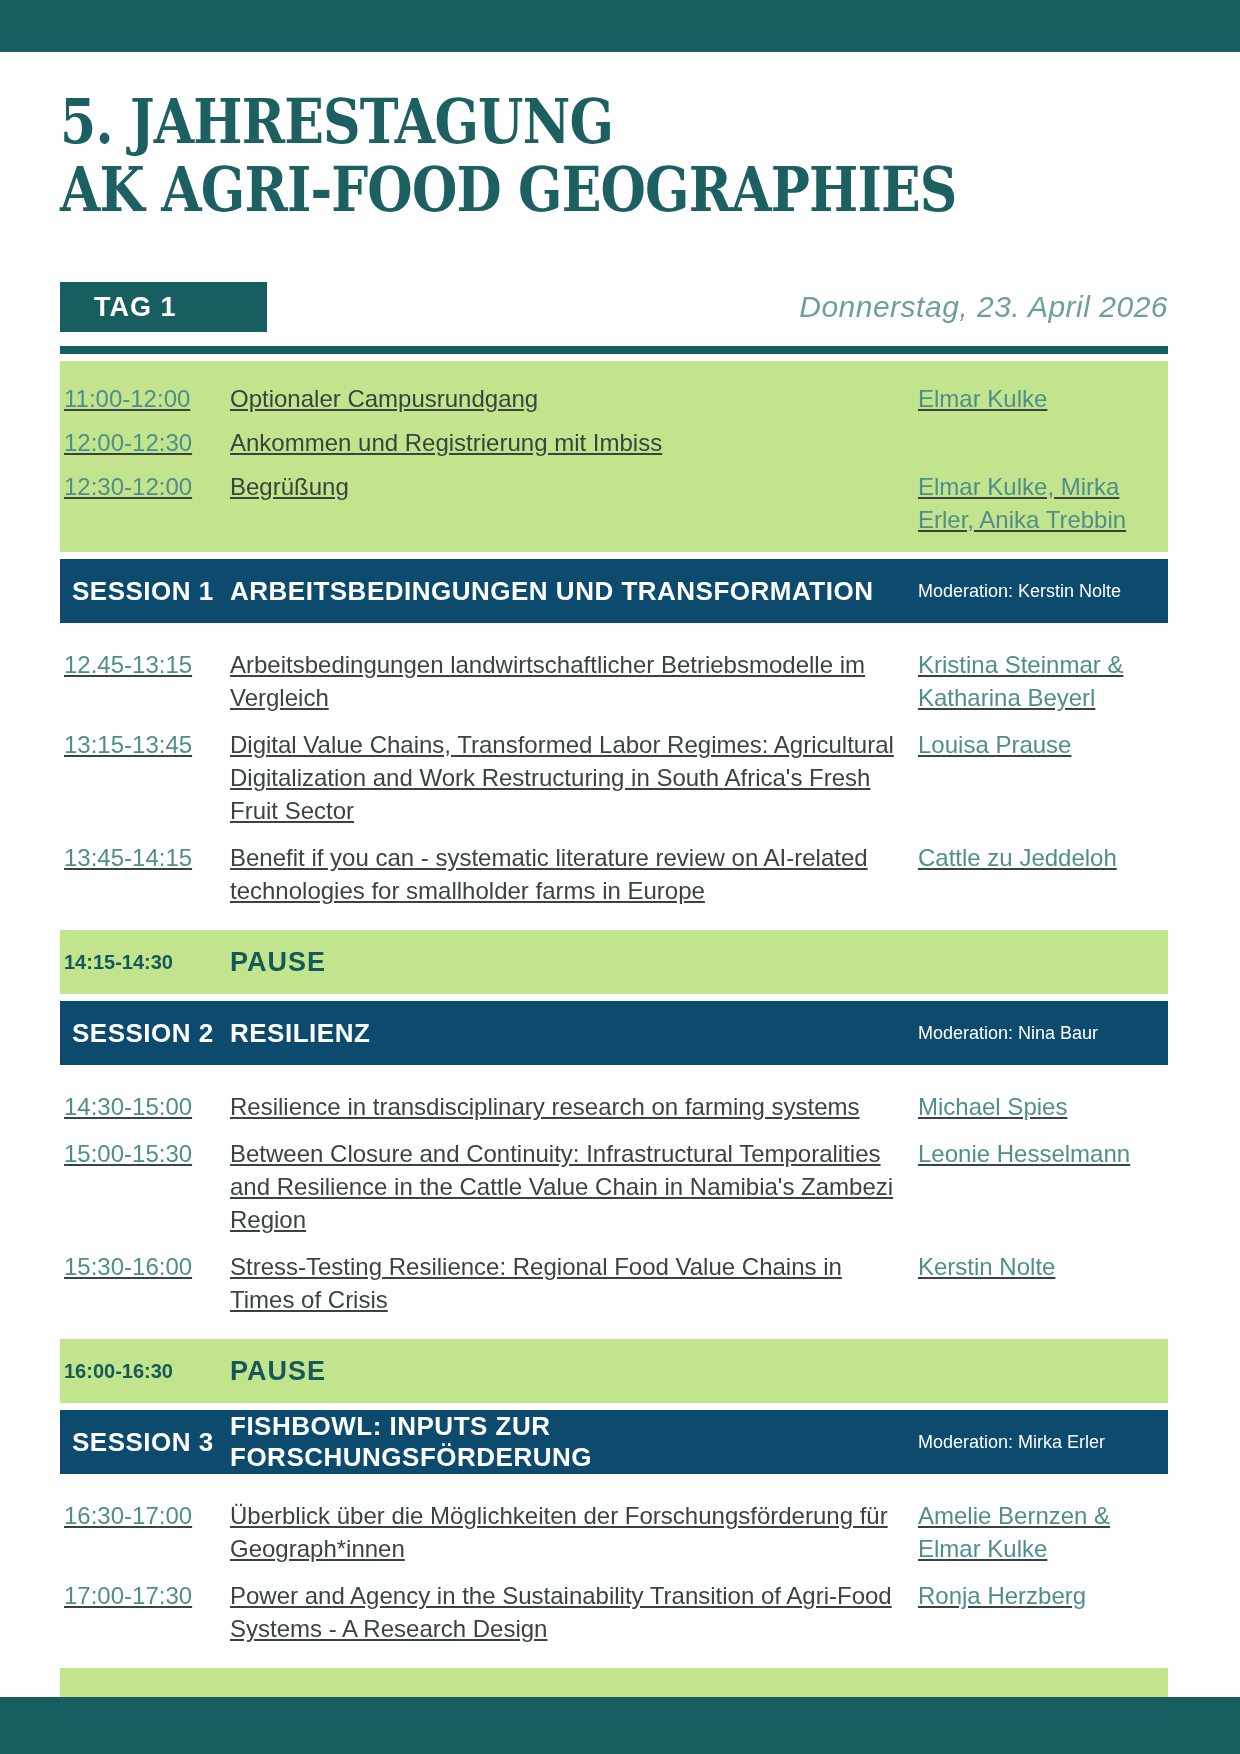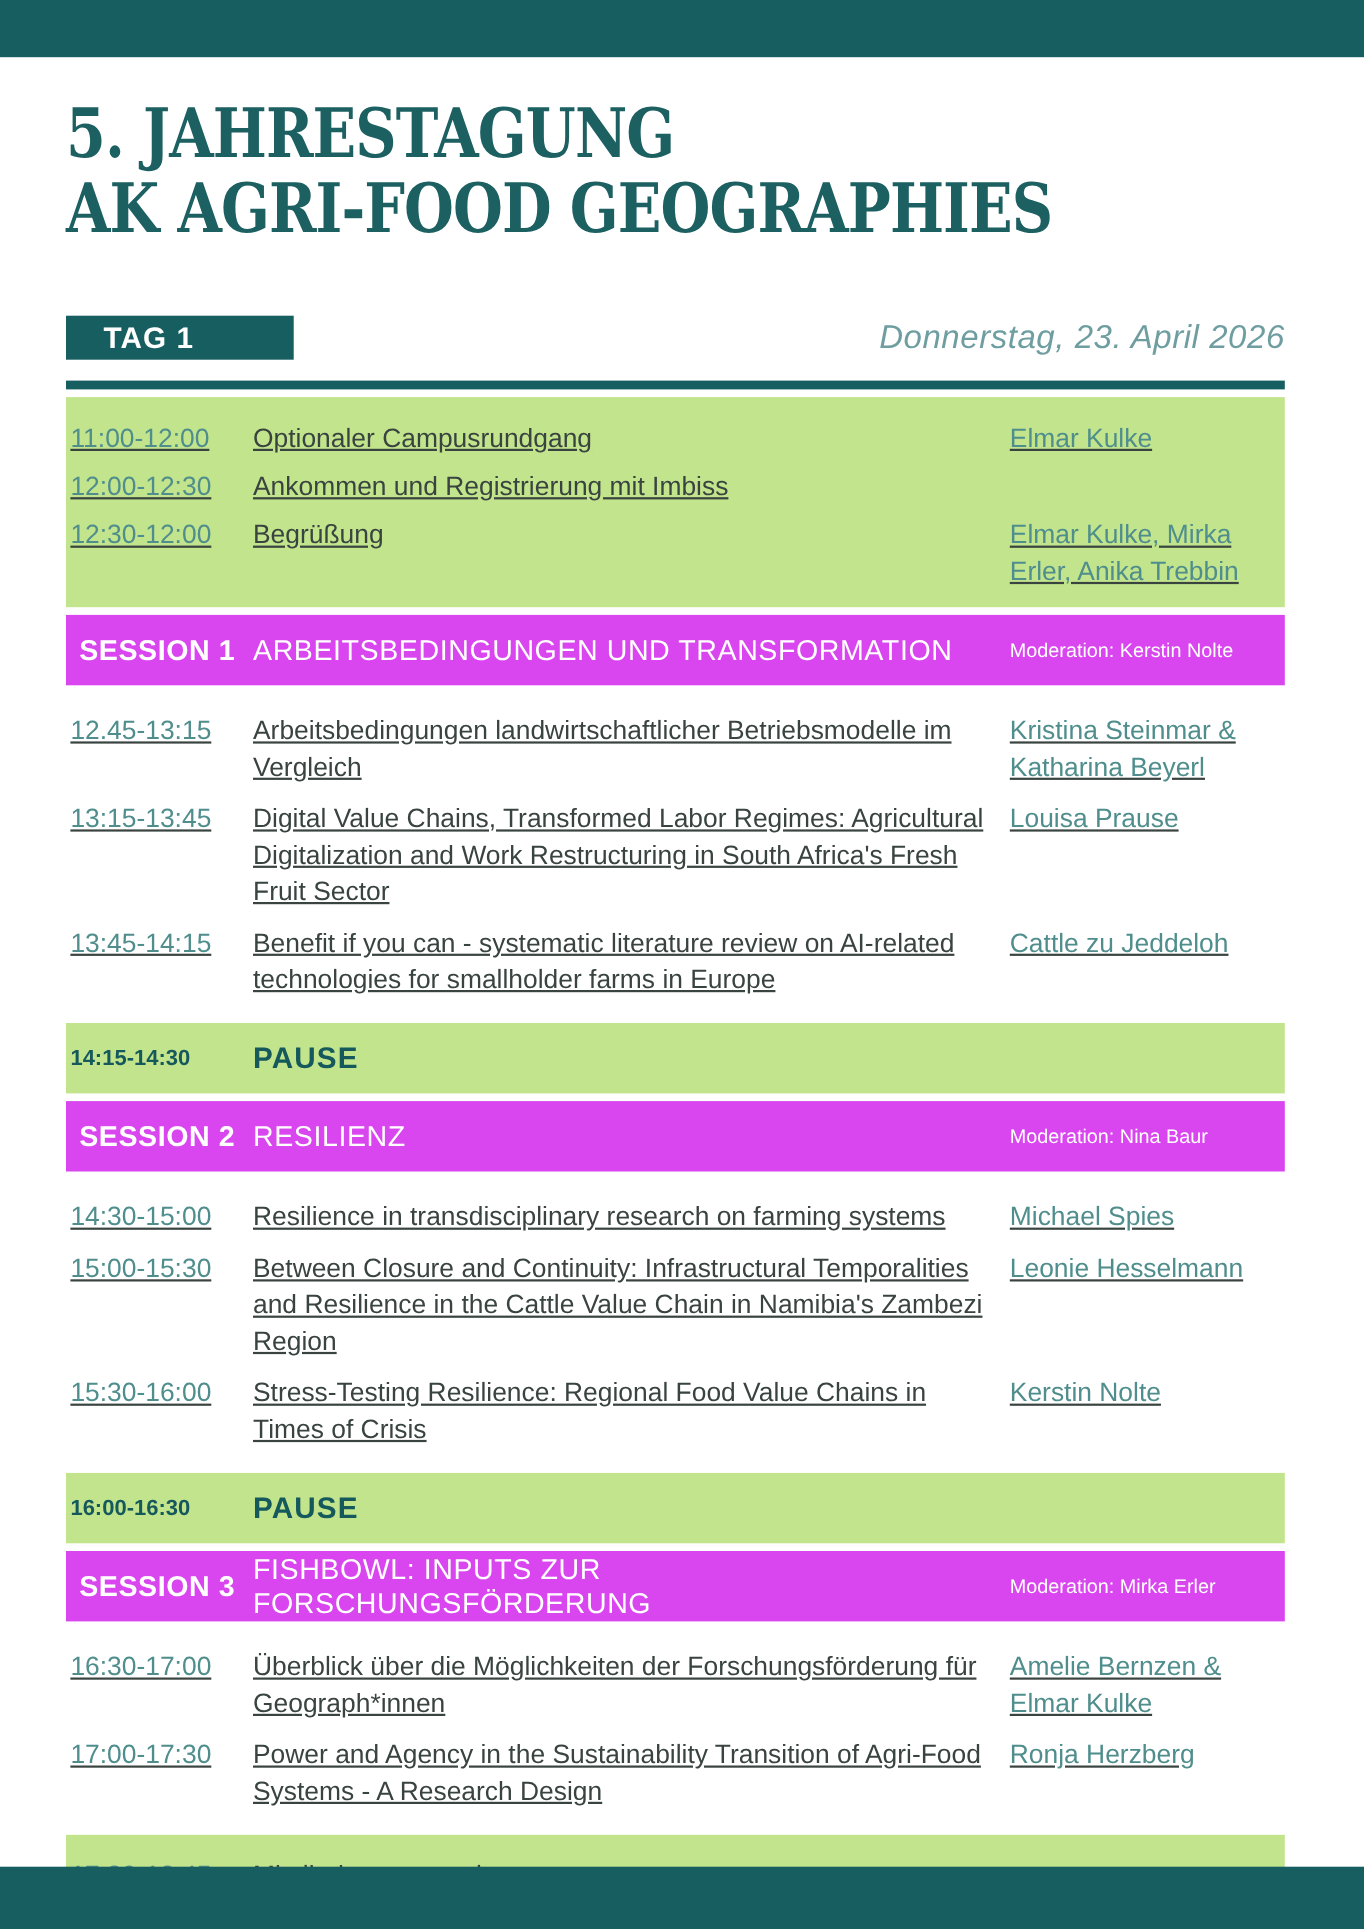--- a/index.html
+++ b/index.html
@@ -19,48 +19,48 @@
     font-family:"DejaVu Serif","Liberation Serif",serif;
     font-weight:600;
     color:#1d6062;
     font-size:62px;
     line-height:68px;
     letter-spacing:-1px;
   }
   h1 .tline{display:block;transform:scaleX(0.84);transform-origin:left center;white-space:nowrap;}
   .dayrow{margin-top:54px;display:flex;justify-content:space-between;align-items:center;height:58px;}
   .daybox{
-    width:207px;height:40px;background:#175e60;color:#ffffff;
+    width:207px;height:50px;background:#175e60;color:#ffffff;
     font-weight:bold;font-size:27px;letter-spacing:1px;
     display:flex;align-items:center;box-sizing:border-box;padding-left:34px;
   }
   .datetxt{
     font-style:italic;color:#6f9ea1;font-size:30px;letter-spacing:0.5px;
   }
   .divider{margin-top:10px;height:8px;background:#175e60;}
   .section{margin-top:7px;}
   .highlight{background:#c2e48c;padding:10px 0 16px 0;}
   .talks{background:#ffffff;padding:4px 0 16px 0;}
   .row{display:flex;align-items:flex-start;margin-top:11px;text-decoration:underline;}
   .talks .row{margin-top:14px;}
   .cell-time{
     flex:0 0 170px;box-sizing:border-box;padding-left:4px;
     color:#4f8e8c;font-size:24px;line-height:33px;white-space:nowrap;
   }
   .cell-title{flex:1 1 auto;font-size:24px;line-height:33px;color:#39433f;padding-right:14px;}
   .cell-names{flex:0 0 250px;color:#4f8e8c;font-size:24px;line-height:33px;}
   .session-bar{
-    height:64px;background:#d946ef;color:#ffffff;
+    height:64px;background:#0c4a6e;color:#ffffff;
     display:flex;align-items:center;
   }
   .session-label{
     flex:0 0 170px;box-sizing:border-box;padding-left:12px;
     font-weight:bold;font-size:26px;letter-spacing:0.5px;white-space:nowrap;
   }
-  .session-title{flex:1 1 auto;font-weight:normal;font-size:26px;letter-spacing:0.5px;padding-right:10px;}
+  .session-title{flex:1 1 auto;font-weight:bold;font-size:26px;letter-spacing:0.5px;padding-right:10px;}
   .session-moderation{flex:0 0 250px;font-size:18px;}
   .pause-bar{height:64px;background:#c2e48c;display:flex;align-items:center;}
   .pause-time{
     flex:0 0 170px;box-sizing:border-box;padding-left:4px;
     font-weight:bold;color:#16595c;font-size:20px;white-space:nowrap;
   }
   .pause-label{font-weight:bold;color:#16595c;font-size:27px;letter-spacing:1px;}
 </style>
 </head>
 <body>

